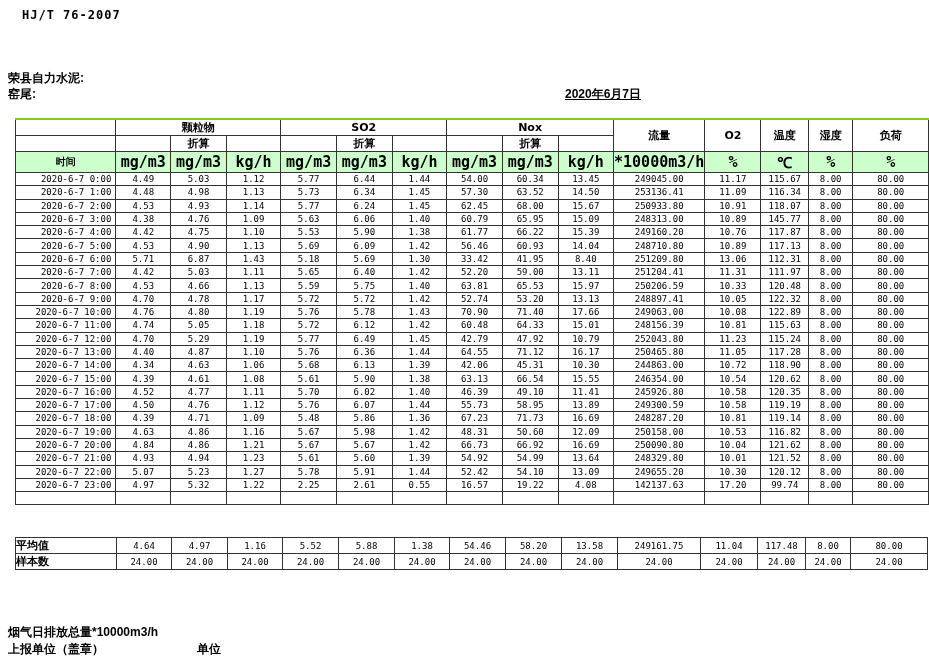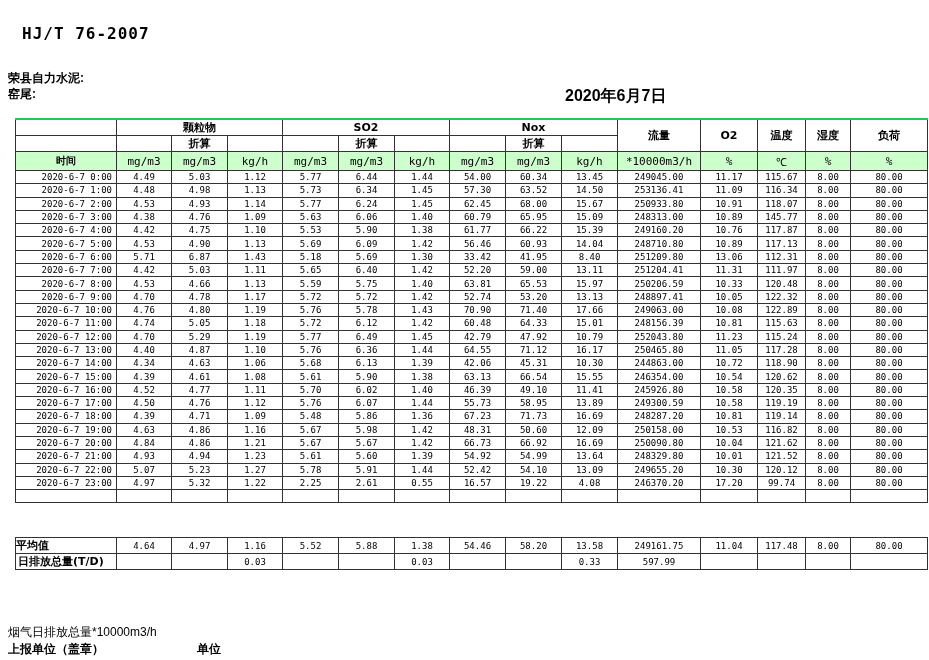--- a/index.html
+++ b/index.html
@@ -2,54 +2,54 @@
 <html><head>
 <meta charset="utf-8">
 <style>
   * { margin:0; padding:0; box-sizing:border-box; }
   html,body { background:#e8e8e8; }
   .page {
     position:relative; width:929px; height:660px; background:#ffffff;
     font-family:"Liberation Sans", sans-serif; color:#000; overflow:hidden;
   }
   .std-code {
-    position:absolute; left:22px; top:24px;
-    font-family:"DejaVu Sans Mono", monospace; font-size:16px; font-weight:bold; letter-spacing:1px;
+    position:absolute; left:22px; top:8px;
+    font-family:"DejaVu Sans Mono", monospace; font-size:12px; font-weight:bold; letter-spacing:1px;
   }
   .doc-title {
     position:absolute; left:204px; top:28px;
     font-size:14px; font-weight:bold; letter-spacing:1px;
   }
   .company { position:absolute; left:8px; top:70px; font-size:12px; font-weight:bold; }
   .site    { position:absolute; left:8px; top:86px; font-size:12px; font-weight:bold; }
-  .rpt-date{ position:absolute; left:565px; top:86px; font-size:16px; font-weight:bold; }
+  .rpt-date{ position:absolute; left:565px; top:86px; font-size:12px; font-weight:bold;text-decoration:underline; }
 
   table { border-collapse:collapse; table-layout:fixed; }
-  .maintable { position:absolute; left:15px; top:118px; border-top:2px solid #22c55e;padding-left:31px; }
+  .maintable { position:absolute; left:15px; top:118px; border-top:2px solid #84cc16;padding-left:31px; }
   .sumtable  { position:absolute; left:15px; top:537px; }
   td {
     border:1px solid #333; overflow:hidden; white-space:nowrap;
     vertical-align:middle; text-align:center;
   }
   .hdr-zh { font-size:11px; font-weight:bold; font-family:"DejaVu Sans","Liberation Sans",sans-serif; }
   tr.rowA td { height:15px; }
   tr.rowB td { height:14px; }
   tr.rowC td { height:19px; background:#ccffcc; }
-  tr.rowC td.unit { font-family:"DejaVu Sans Mono", monospace; font-size:11px; font-weight:normal; }
+  tr.rowC td.unit { font-family:"DejaVu Sans Mono", monospace; font-size:15px; font-weight:bold; }
   td.time-hdr { font-size:10px; font-weight:bold; }
   tbody.data tr td { height:13.3px; }
   td.num  { font-family:"DejaVu Sans Mono", monospace; font-size:9px; }
   td.time { font-family:"DejaVu Sans Mono", monospace; font-size:9px; text-align:right; padding-right:4px; }
   tr.spacer td { height:11px; }
   .sumtable td { height:13px; }
   td.slabel { font-size:11px; font-weight:bold; text-align:left; padding-right:3px;
               font-family:"DejaVu Sans","Liberation Sans",sans-serif; }
   td.slabel.left { text-align:left; padding-left:2px; }
 
-  .foot-note  { position:absolute; left:8px;  top:624px; font-size:12px; font-weight:normal; }
+  .foot-note  { position:absolute; left:8px;  top:624px; font-size:12px; font-weight:bold; }
   .foot-unit1 { position:absolute; left:8px;  top:641px; font-size:12px; font-weight:bold; }
   .foot-unit2 { position:absolute; left:197px; top:641px; font-size:12px; font-weight:bold; }
 </style>
 </head>
 <body>
 
 <div class="page">
 
   <div class="std-code">HJ/T  76-2007</div>
   <div class="company">荣县自力水泥:</div>
@@ -512,21 +512,21 @@
           <td class="time">2020-6-7 23:00</td>
           <td class="num">4.97</td>
           <td class="num">5.32</td>
           <td class="num">1.22</td>
           <td class="num">2.25</td>
           <td class="num">2.61</td>
           <td class="num">0.55</td>
           <td class="num">16.57</td>
           <td class="num">19.22</td>
           <td class="num">4.08</td>
-          <td class="num">246370.20</td>
+          <td class="num">142137.63</td>
           <td class="num">17.20</td>
           <td class="num">99.74</td>
           <td class="num">8.00</td>
           <td class="num">80.00</td>
         </tr>
         <tr class="spacer">
           <td class="time"></td>
           <td class="num"></td>
           <td class="num"></td>
           <td class="num"></td>
@@ -575,35 +575,35 @@
           <td class="num">54.46</td>
           <td class="num">58.20</td>
           <td class="num">13.58</td>
           <td class="num">249161.75</td>
           <td class="num">11.04</td>
           <td class="num">117.48</td>
           <td class="num">8.00</td>
           <td class="num">80.00</td>
         </tr>
         <tr>
-          <td class="slabel left">日排放总量(T/D)</td>
-          <td class="num"></td>
-          <td class="num"></td>
-          <td class="num">0.03</td>
-          <td class="num"></td>
-          <td class="num"></td>
-          <td class="num">0.03</td>
-          <td class="num"></td>
-          <td class="num"></td>
-          <td class="num">0.33</td>
-          <td class="num">597.99</td>
-          <td class="num"></td>
-          <td class="num"></td>
-          <td class="num"></td>
-          <td class="num"></td>
+          <td class="slabel">样本数</td>
+          <td class="num">24.00</td>
+          <td class="num">24.00</td>
+          <td class="num">24.00</td>
+          <td class="num">24.00</td>
+          <td class="num">24.00</td>
+          <td class="num">24.00</td>
+          <td class="num">24.00</td>
+          <td class="num">24.00</td>
+          <td class="num">24.00</td>
+          <td class="num">24.00</td>
+          <td class="num">24.00</td>
+          <td class="num">24.00</td>
+          <td class="num">24.00</td>
+          <td class="num">24.00</td>
         </tr>
       </tbody>
   </table>
 
   <div class="foot-note">烟气日排放总量*10000m3/h</div>
   <div class="foot-unit1">上报单位（盖章）</div>
   <div class="foot-unit2">单位</div>
 
 </div>
 

